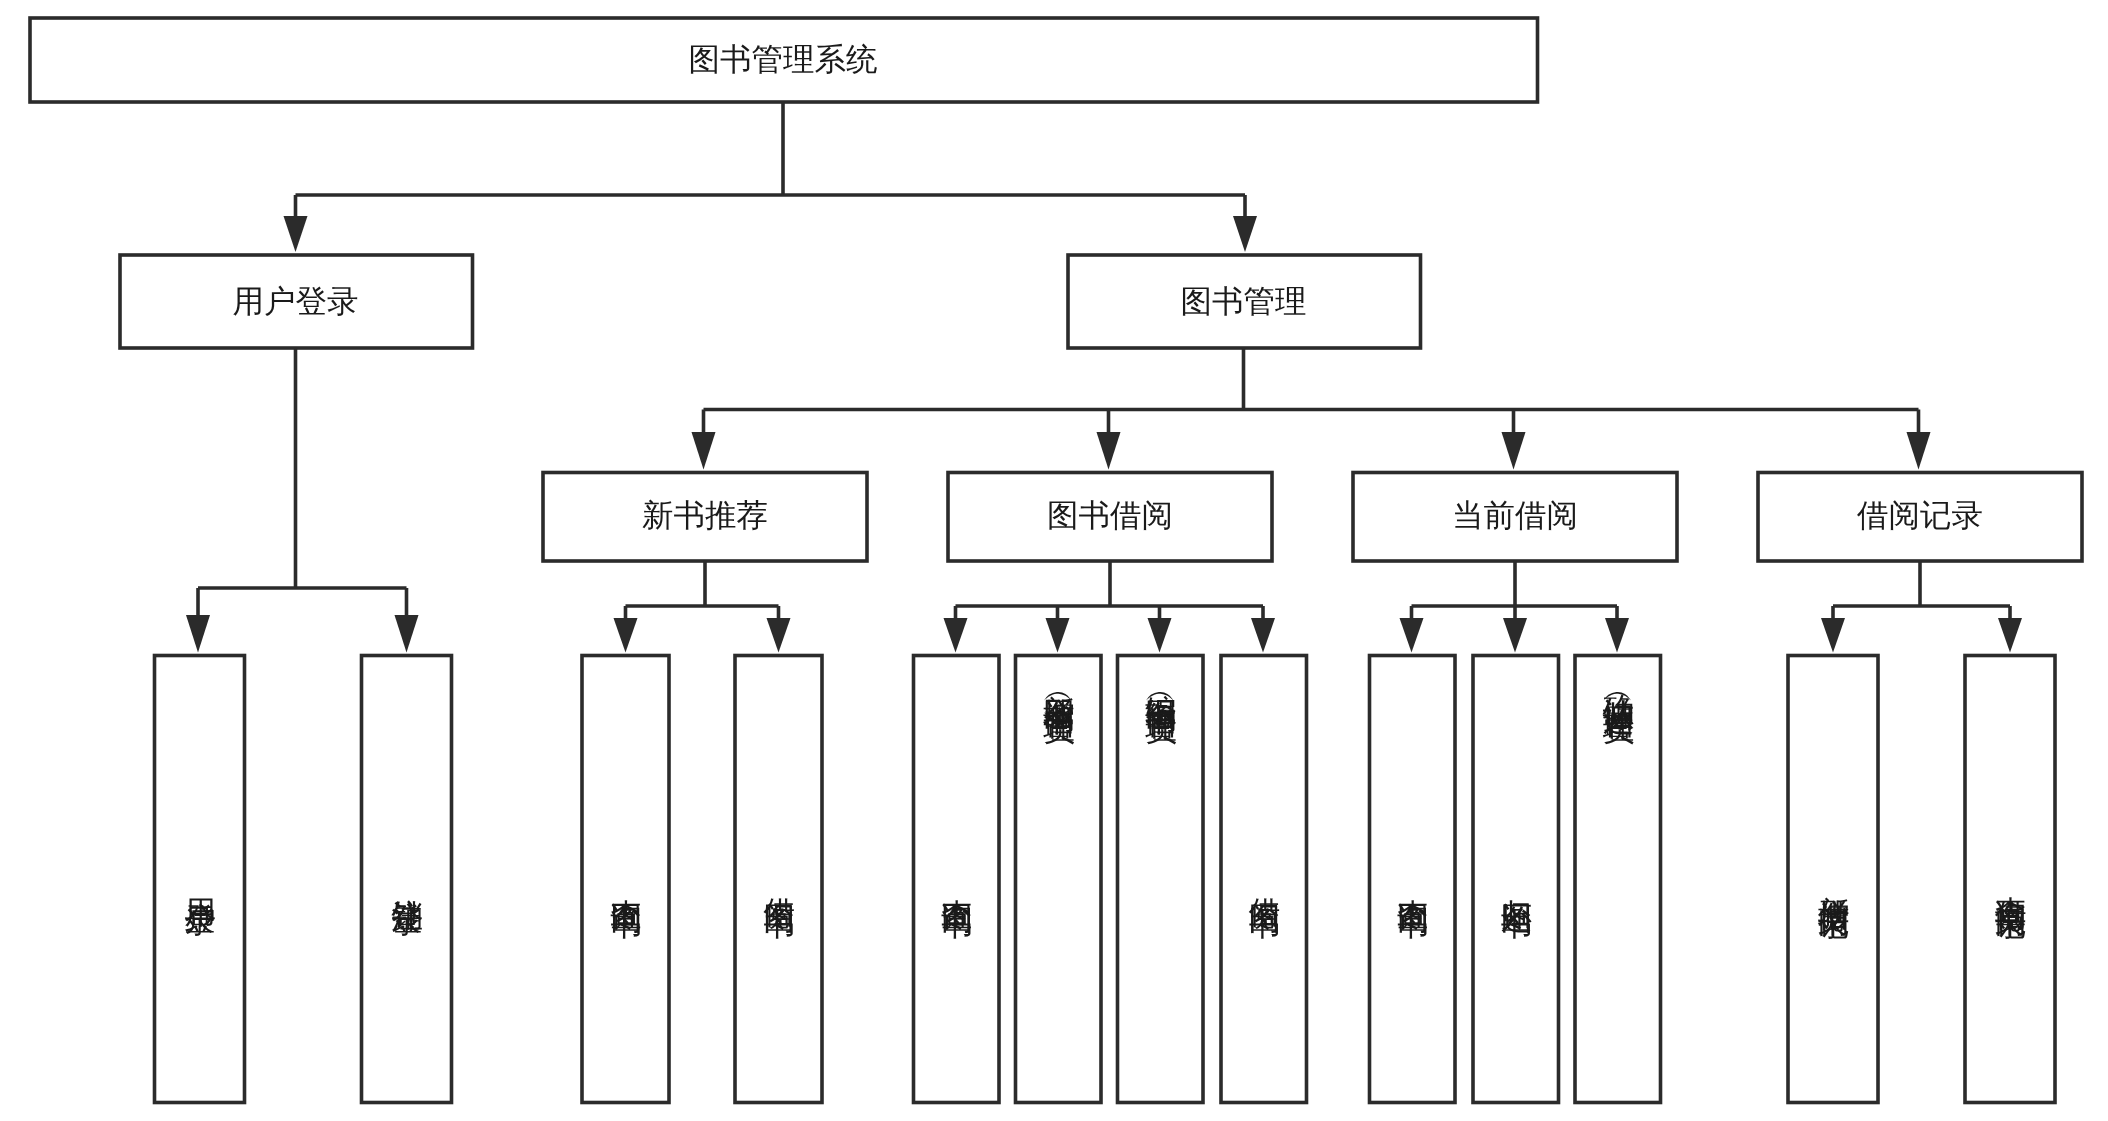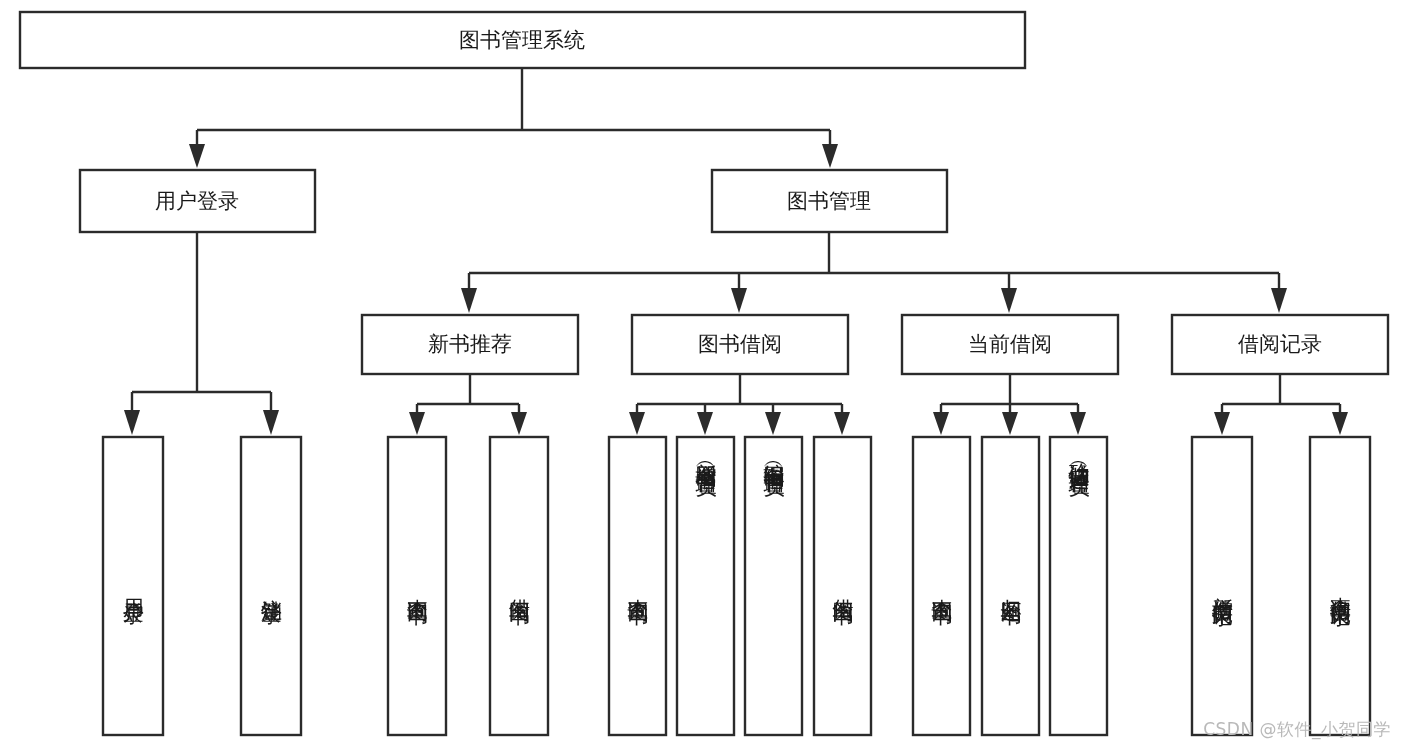--- a/index.html
+++ b/index.html
@@ -256,15 +256,14 @@
   </div>
 
   <div class="vlabel-wrap" style="left:1192px; top:437px; width:60px; height:298px; align-items:center;">
     <span class="node-label-v">新增借阅记录</span>
   </div>
 
   <div class="vlabel-wrap" style="left:1310px; top:437px; width:60px; height:298px; align-items:center;">
     <span class="node-label-v">查询借阅记录</span>
   </div>
 
-  <div class="watermark">CSDN @软件_小贺同学</div>
 
 </div>
 
 </body></html>

